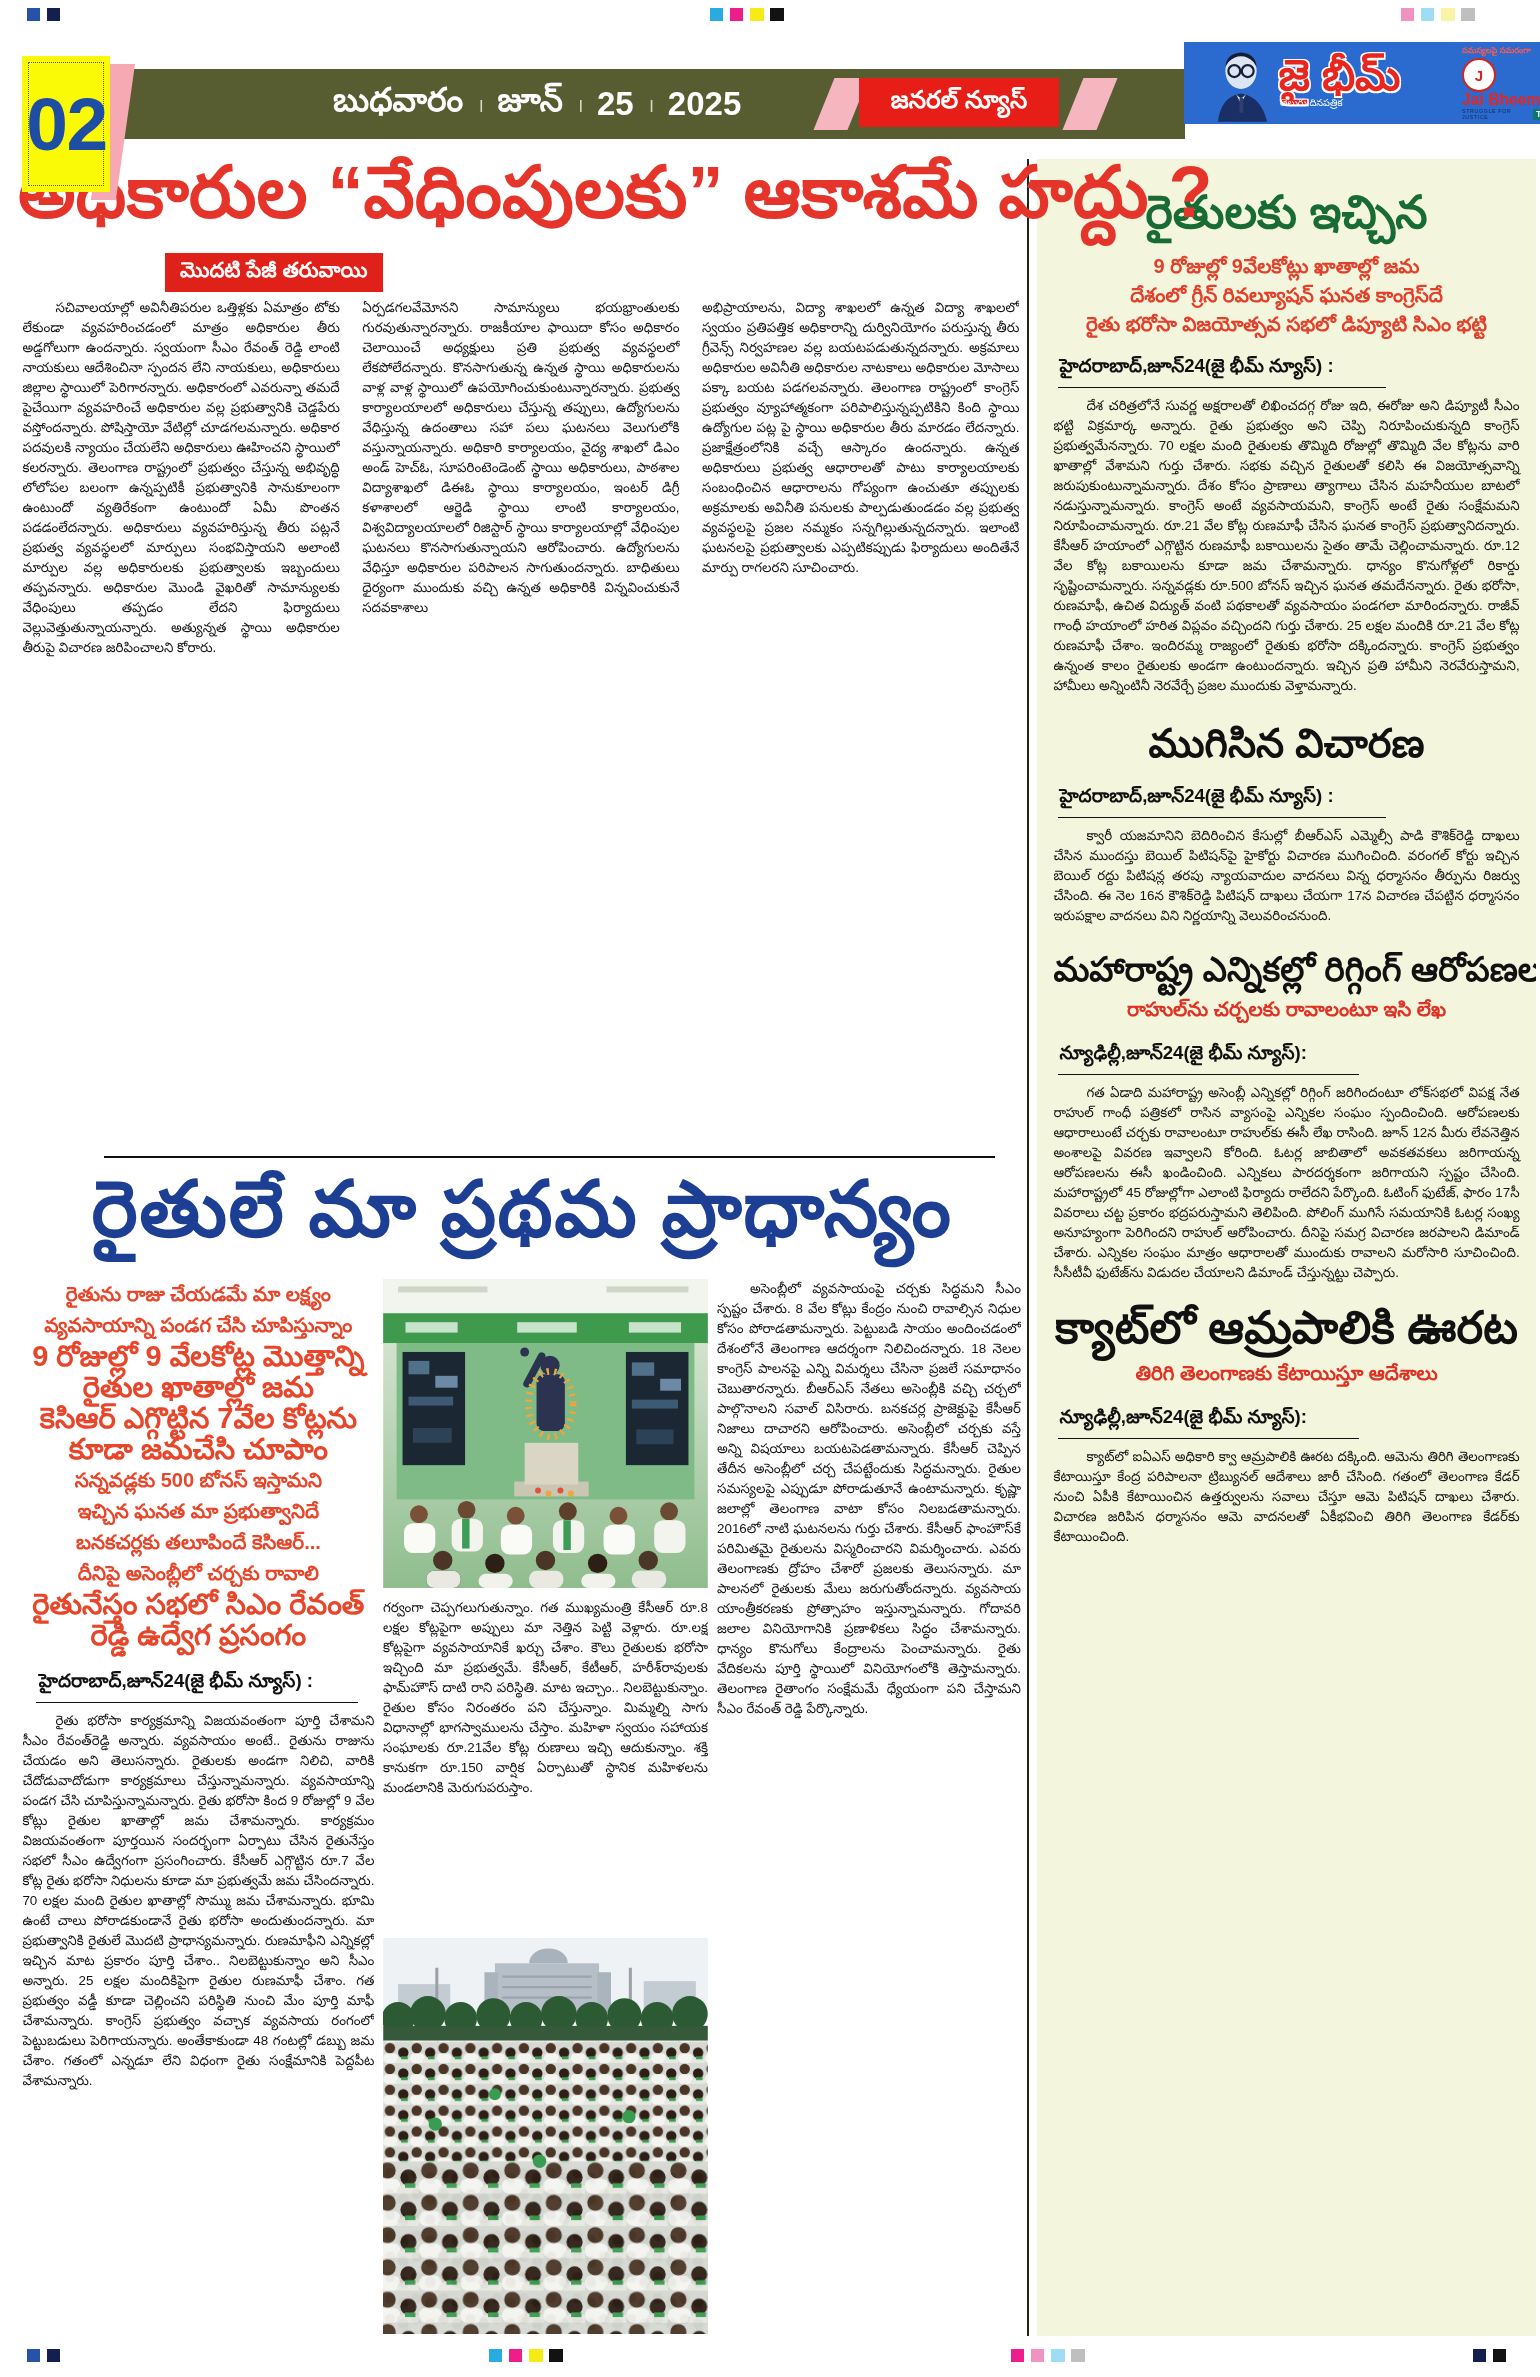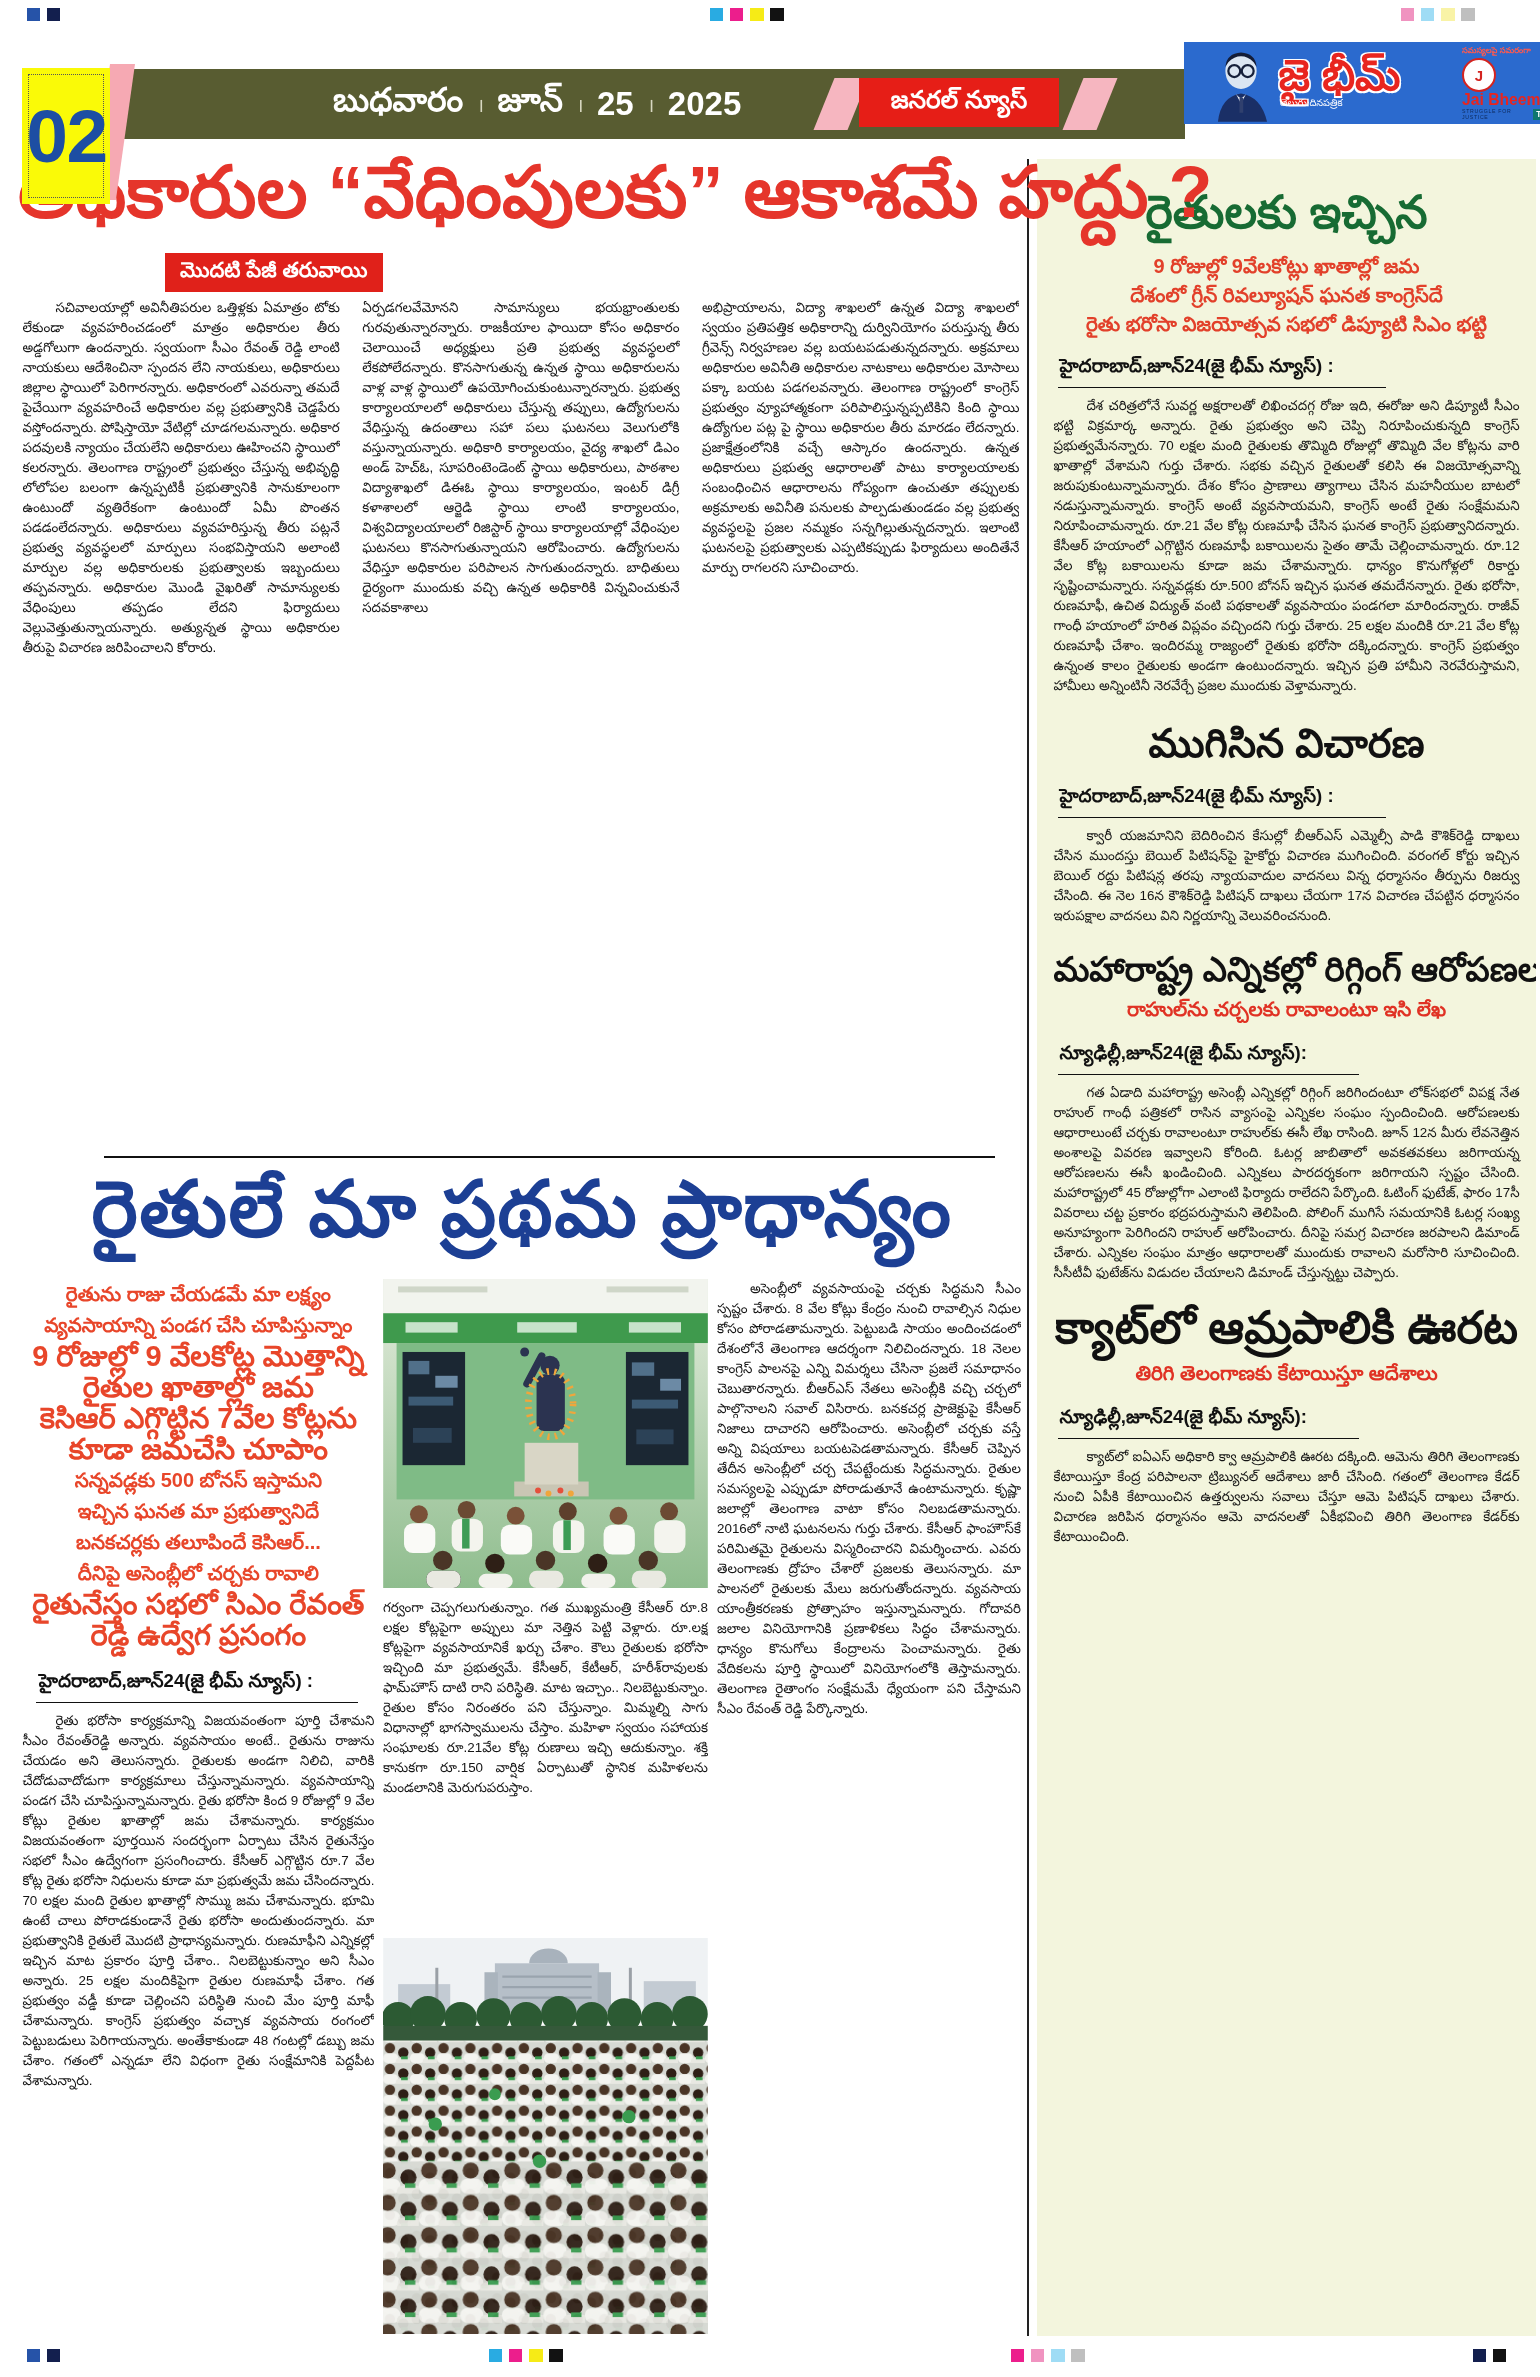--- a/index.html
+++ b/index.html
@@ -2,21 +2,21 @@
 <html style="font-size:12px"><head>
 <meta charset="utf-8">
 <style>
   html,body{margin:0;padding:0;background:#e9e9e9;}
   .page{position:relative;width:1541px;height:2377px;background:#ffffff;margin:0 auto;
         font-family:"Liberation Sans",sans-serif;overflow:hidden;color:#111;}
   
   .regrow{position:absolute;display:flex;gap:6.7px;}
   .regrow .sq{width:13.4px;height:13.4px;}
   
-  .pagenum{position:absolute;left:22.4px;top:68px;width:88px;height:136px;background:#fafa07;z-index:4;}
+  .pagenum{position:absolute;left:22.4px;top:56px;width:88px;height:136px;background:#fafa07;z-index:4;}
   .pagenum .inner{position:absolute;left:6px;top:6px;right:6px;bottom:6px;border:1.5px dotted #555;
         display:flex;align-items:center;justify-content:center;}
   .pagenum .num{font-size:75px;font-weight:bold;color:#1d4ea3;letter-spacing:-1.5px;}
   .pagenum-shadow{position:absolute;left:110px;top:64px;width:25px;height:136px;background:#f6a9b3;
         transform:skewX(-8deg);transform-origin:top left;z-index:3;}
   .topbar{position:absolute;left:109px;top:69px;width:1076px;height:70px;background:#585c31;z-index:1;}
   .datewrap{position:absolute;left:224px;top:0;height:70px;display:flex;align-items:center;gap:13.4px;}
   .datewrap .d{color:#fff;font-size:33px;font-weight:bold;}
   .datewrap .sep{color:#d8d8c2;font-size:19.4px;font-weight:normal;}
   .badge-accent{position:absolute;top:9px;width:34px;height:52px;background:#f6b6c0;transform:skewX(-22deg);z-index:2;}

